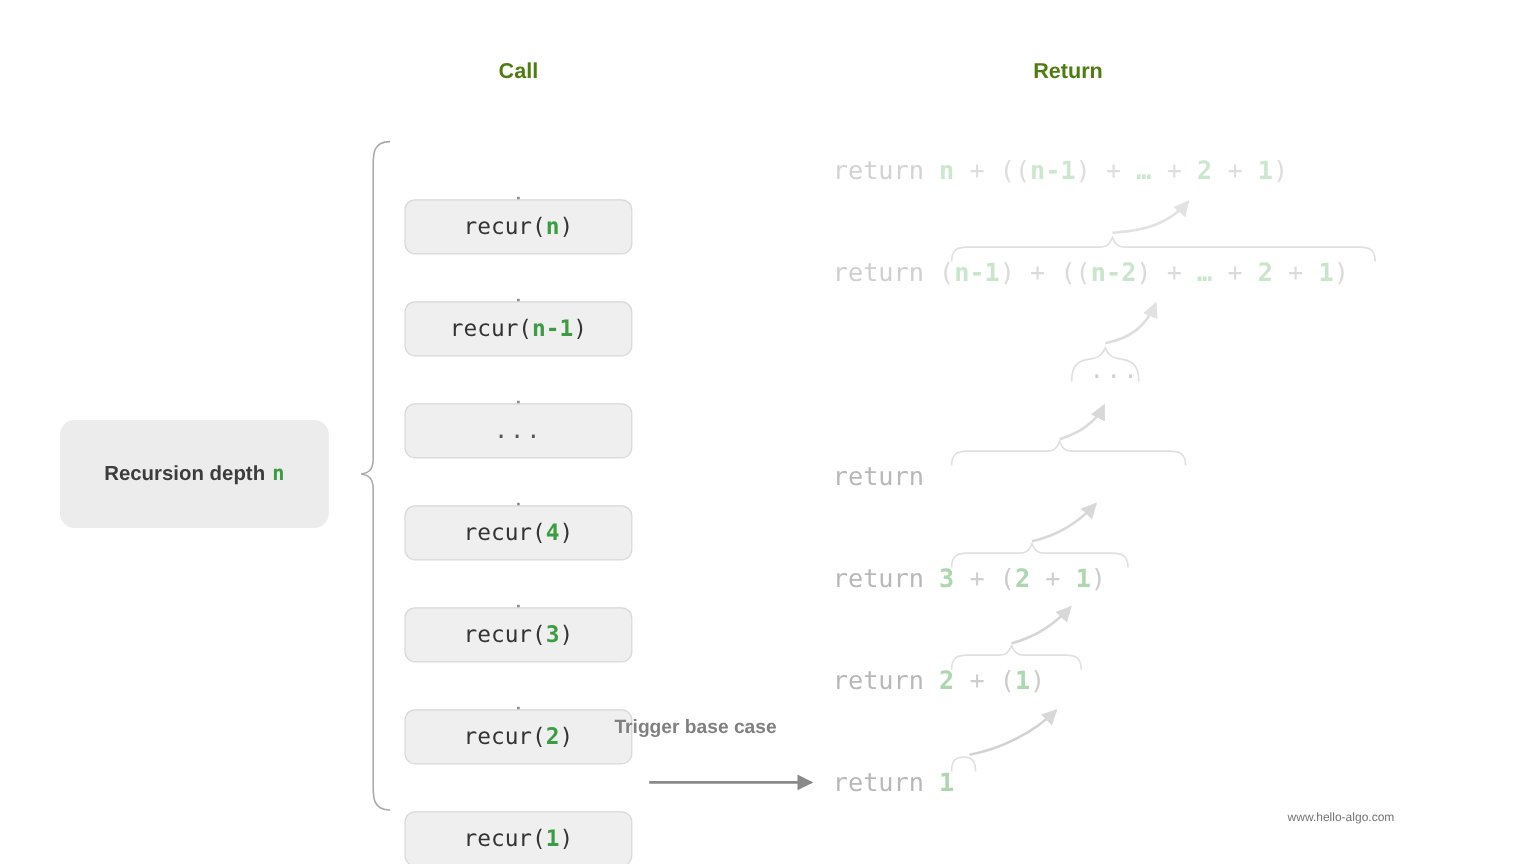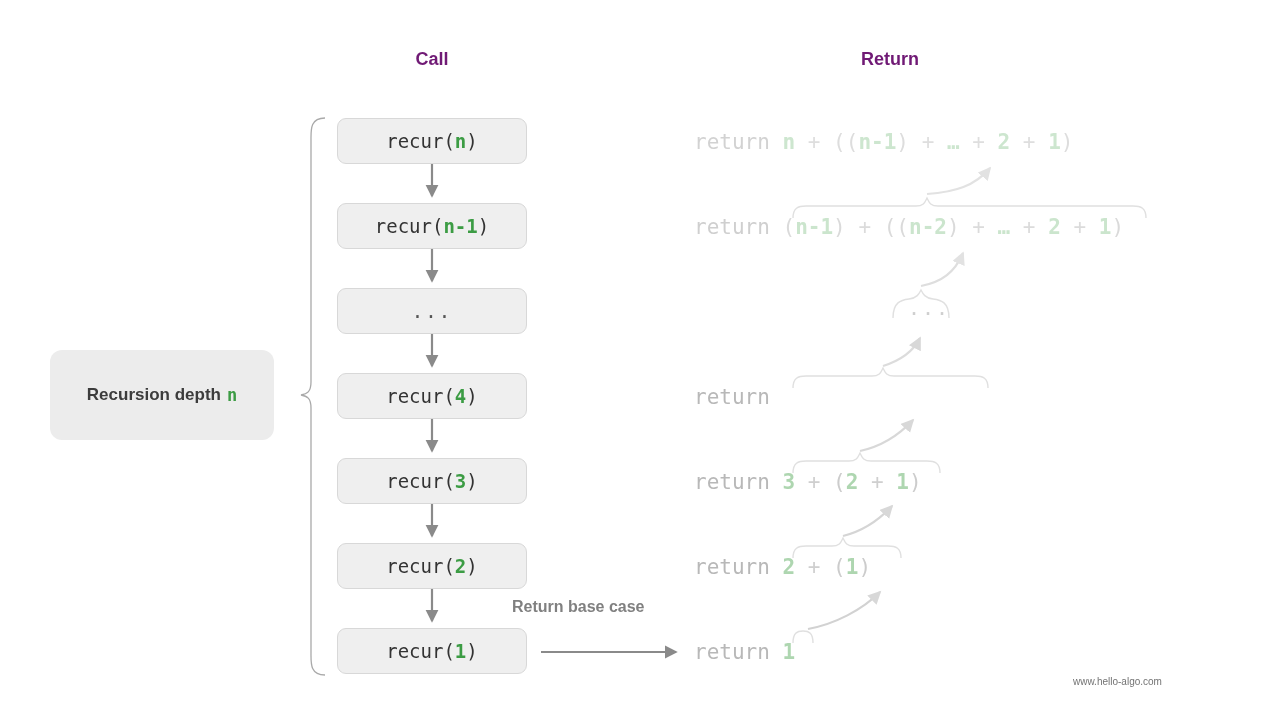--- a/index.html
+++ b/index.html
@@ -10,21 +10,21 @@
     overflow:hidden;
     position:relative;
   }
   #stage{position:absolute;left:0;top:0;width:1280px;height:720px;}
 
   
   .col-head{
     position:absolute;
     font-size:18px;
     font-weight:bold;
-    color:#701a75;
+    color:#4d7c0f;
     text-align:center;
     white-space:nowrap;
   }
   #head-call{left:332px;top:49px;width:200px;}
   #head-return{left:790px;top:49px;width:200px;}
 
   
   #depth-box{
     position:absolute;
     left:50px;top:350px;width:224px;height:90px;
@@ -49,20 +49,21 @@
     left:337px;width:190px;height:46px;
     background:#efefef;
     border:1px solid #d8d8d8;
     border-radius:9px;
     box-sizing:border-box;
     display:flex;align-items:center;justify-content:center;
     font-family:"DejaVu Sans Mono", monospace;
     font-size:19px;
     color:#333333;
     white-space:pre;
+    margin-top:48px;
   }
   .call-box .g{color:#3c9c44;font-weight:bold;}
   .call-box.ellipsis{color:#555;font-size:19px;letter-spacing:2px;}
 
   
   .ret-line{
     position:absolute;
     left:694px;
     height:40px;
     display:flex;align-items:center;
@@ -212,17 +213,17 @@
       <div class="ret-line f1" style="top: 122px;"><span class="kw">return </span><span><span class="g">n</span><span class="op"> + </span><span class="pr">((</span><span class="g">n-1</span><span class="pr">)</span><span class="op"> + </span><span class="g">…</span><span class="op"> + </span><span class="g">2</span><span class="op"> + </span><span class="g">1</span><span class="pr">)</span></span></div>
       <div class="ret-line f2" style="top: 207px;"><span class="kw">return </span><span><span class="pr">(</span><span class="g">n-1</span><span class="pr">)</span><span class="op"> + </span><span class="pr">((</span><span class="g">n-2</span><span class="pr">)</span><span class="op"> + </span><span class="g">…</span><span class="op"> + </span><span class="g">2</span><span class="op"> + </span><span class="g">1</span><span class="pr">)</span></span></div>
       <div class="ret-line " style="top: 377px;"><span class="kw">return </span></div>
       <div class="ret-line " style="top: 462px;"><span class="kw">return </span><span><span class="g">3</span><span class="op"> + </span><span class="pr">(</span><span class="g">2</span><span class="op"> + </span><span class="g">1</span><span class="pr">)</span></span></div>
       <div class="ret-line " style="top: 547px;"><span class="kw">return </span><span><span class="g">2</span><span class="op"> + </span><span class="pr">(</span><span class="g">1</span><span class="pr">)</span></span></div>
       <div class="ret-line " style="top: 632px;"><span class="kw">return </span><span><span class="g">1</span></span></div>
     </div>
 
   <div id="ret-dots">...</div>
 
-  <div id="trigger-label">Return base case</div>
+  <div id="trigger-label">Trigger base case</div>
 
   <div id="watermark">www.hello-algo.com</div>
 
 </div>
 
 </body></html>

